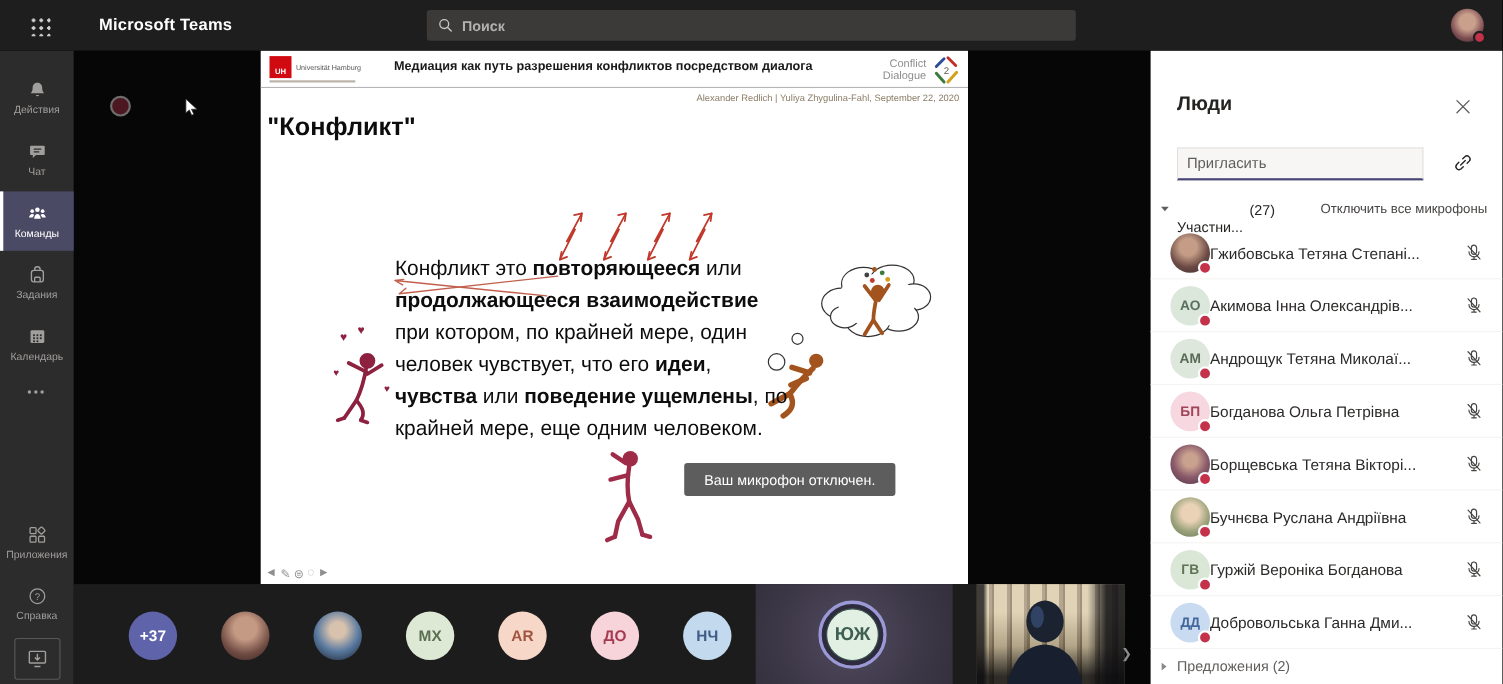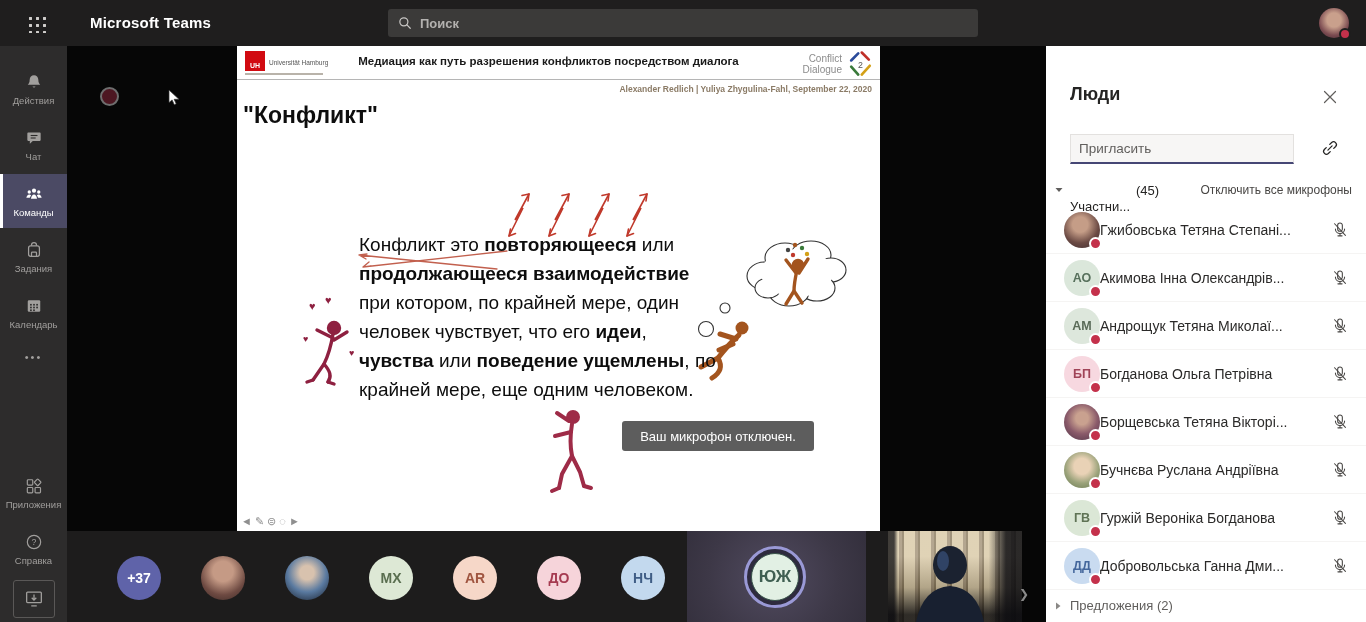--- a/index.html
+++ b/index.html
@@ -46,21 +46,21 @@
   .uh-logo { position:absolute; left:8px; top:5px; display:flex; gap:4px; align-items:flex-start; }
   .uh-sq { width:20px; height:20px; background:#d10a11; color:#fff; font-size:7px; font-weight:bold;
            display:flex; align-items:flex-end; justify-content:center; padding-bottom:2px; }
   .uh-txt { font-size:6.5px; color:#555; padding-top:8px; line-height:7px; }
   .uh-motto { position:absolute; left:8px; top:27px; width:78px; height:2px; background:#b9b3aa; }
   .s-title { position:absolute; left:60px; right:80px; top:9px; text-align:center; font-size:11.5px;
              font-weight:bold; color:#1a1a1a; }
   .cd-logo { position:absolute; right:5px; top:3px; display:flex; align-items:center; gap:3px; }
   .cd-txt { font-size:10px; line-height:11px; color:#8c8c8c; text-align:right; }
   .s-hline { position:absolute; left:0; right:0; top:33px; border-top:1px solid #b5b5b5; }
-  .authors { position:absolute; right:8px; top:38px; font-size:8.5px; font-weight:bold; color:#8b7b66; }
+  .authors { position:absolute; right:8px; top:38px; font-size:8.5px; font-weight:normal; color:#8b7b66; }
   .k-title { position:absolute; left:6px; top:56px; font-size:23px; font-weight:bold; color:#0d0d0d; }
   .body-text { position:absolute; left:122px; top:184px; width:360px; font-size:19px; line-height:29px; color:#0d0d0d; }
   .mic-toast { position:absolute; left:385px; top:375px; width:192px; height:30px; background:#5d5d5d;
                color:#fff; font-size:13px; border-radius:3px; display:flex; align-items:center; justify-content:center; }
   .slide-toolbar { position:absolute; left:4px; top:469px; display:flex; gap:3px; color:#8f8f8f; font-size:11px; }
   .slide-toolbar span { cursor:pointer; }
   .dec { position:absolute; }
 
   
   .strip { position:absolute; left:0; top:485px; width:856px; height:91px; background:#1d1c1c; }
@@ -369,21 +369,21 @@
   <svg class="pp-link icon" viewBox="0 0 24 24" width="20" height="20" fill="none" stroke="currentColor" stroke-width="1.5" stroke-linecap="round">
     <path d="M9.5 14.5l5-5"></path>
     <path d="M7.5 11.5l-2.3 2.3a3.4 3.4 0 0 0 4.8 4.8l2.3-2.3"></path>
     <path d="M16.5 12.5l2.3-2.3a3.4 3.4 0 0 0-4.8-4.8l-2.3 2.3"></path>
   </svg>
   <div class="pp-section">
     <svg class="icon" width="10" height="10" viewBox="0 0 10 10">
         <path d="M1.5 3l3.5 4 3.5-4z" fill="#605e5c"></path>
       </svg>
     <span class="pp-sec-label">Участни...</span>
-    <span class="pp-sec-count">(45)</span>
+    <span class="pp-sec-count">(27)</span>
     <span class="pp-muteall">Отключить все микрофоны</span>
   </div>
   <div class="pp-rows">
   <div class="p-row">
     <div class="p-avwrap">
       <div class="p-av" style="background: radial-gradient(circle at 45% 35%, rgb(197, 157, 135) 25%, rgb(107, 74, 68) 60%, rgb(58, 42, 46) 100%);"></div>
       <span class="p-dot" style="background: rgb(196, 49, 75);"></span>
     </div>
     <div class="p-name">Гжибовська Тетяна Степані...</div>
     <svg class="p-mic icon" viewBox="0 0 24 24" fill="none" stroke="currentColor" stroke-width="1.3" stroke-linecap="round">

